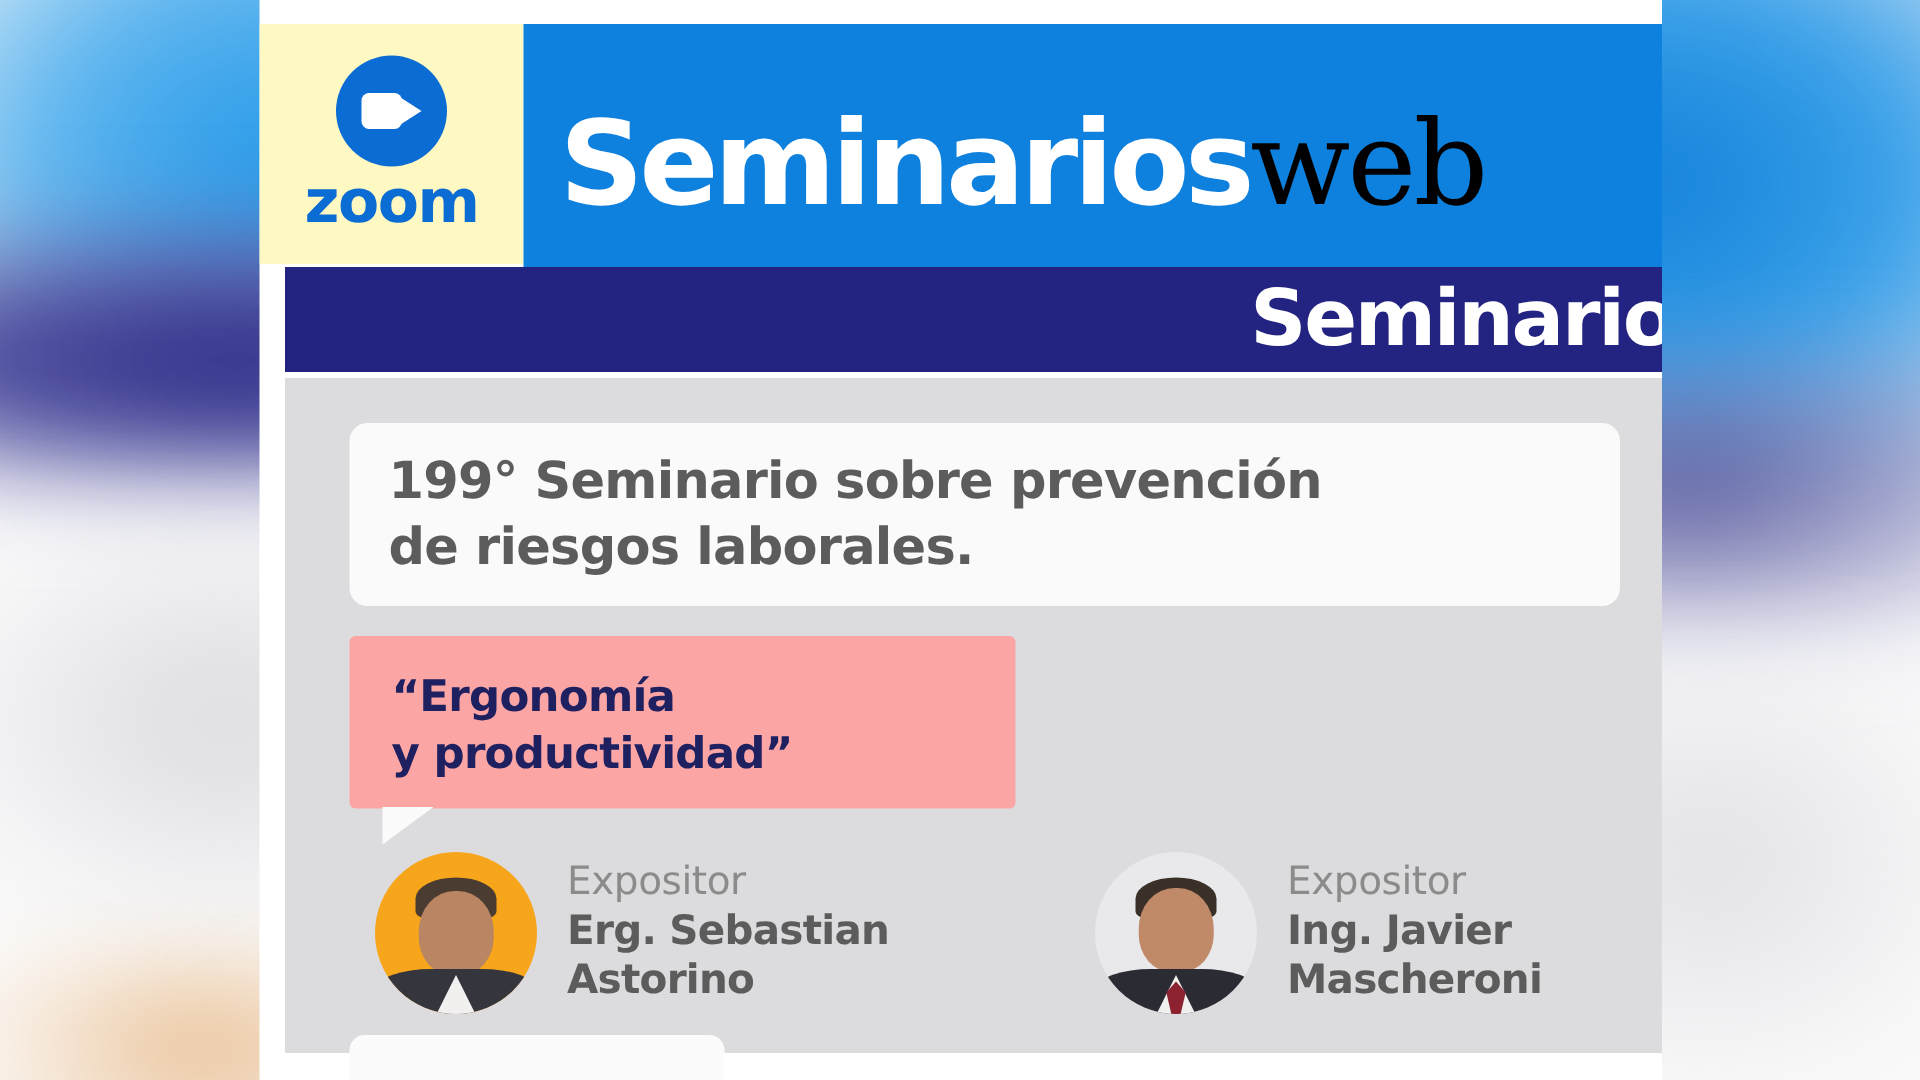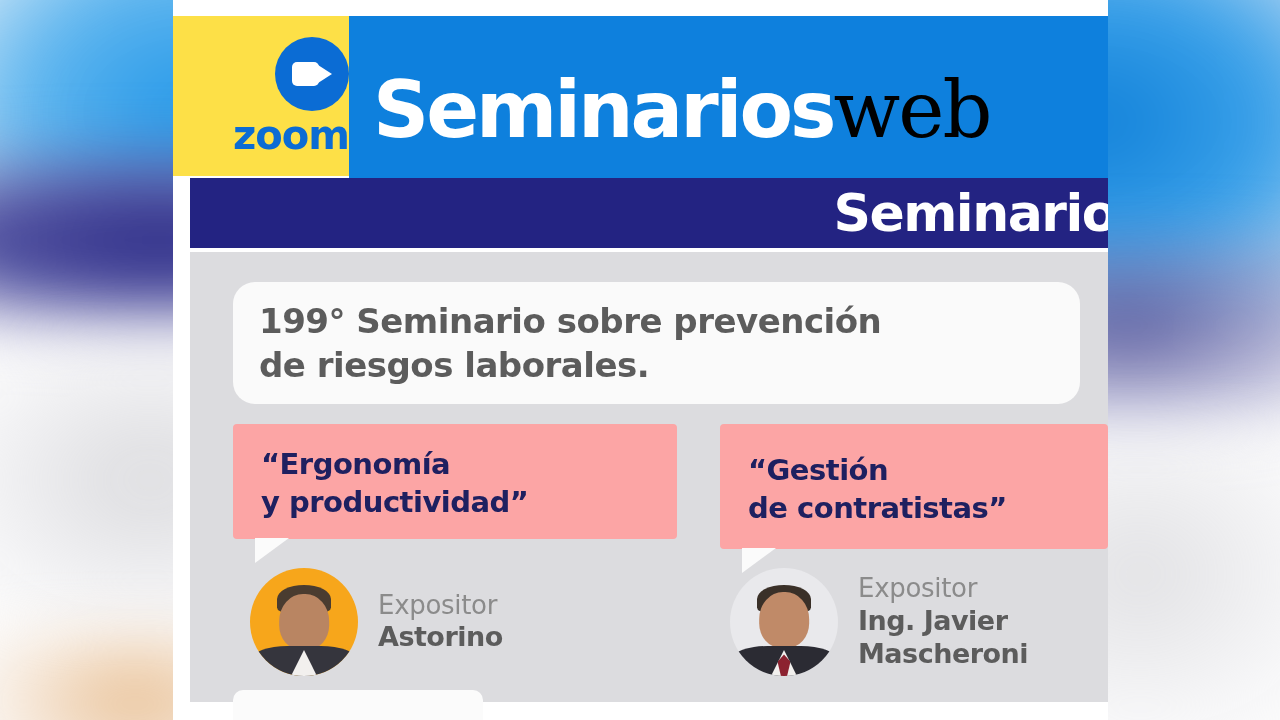--- a/index.html
+++ b/index.html
@@ -114,24 +114,24 @@
     width: 935px;
     height: 248px;
   }
 
   .logo-box {
     position: absolute;
     left: 0px;
     top: 16px;
     width: 176px;
     height: 160px;
-    background: #fde047;
+    background: #fef9c3;
     display: flex;
     flex-direction: column;
-    align-items: flex-end;
+    align-items: center;
     justify-content: center;
   }
   .logo-circle {
     width: 74px;
     height: 74px;
     border-radius: 50%;
     background: #0b6cd4;
     display: flex;
     align-items: center;
     justify-content: center;
@@ -233,21 +233,21 @@
     background: #dcdcdf;
   }
 
   .title-card {
     position: absolute;
     left: 43px;
     top: 30px;
     width: 847px;
     height: 122px;
     background: #fafafa;
-    border-radius: 22px;
+    border-radius: 12px;
     box-sizing: border-box;
     padding: 18px 26px 0 26px;
   }
   .title-card .line {
     font-family: "DejaVu Sans", sans-serif;
     font-weight: bold;
     font-size: 34px;
     color: #5c5c5c;
     letter-spacing: -0.5px;
     line-height: 1.28;
@@ -448,36 +448,33 @@
       <div class="title-card">
         <div class="line">199° Seminario sobre prevención</div>
         <div class="line">de riesgos laborales.</div>
       </div>
 
       <div class="bubble bubble-left">
         <div class="btext">“Ergonomía</div>
         <div class="btext">y productividad”</div>
       </div>
 
-      <div class="bubble bubble-right">
-        <div class="btext">“Gestión</div>
-        <div class="btext">de contratistas”</div>
-      </div>
 
       <div class="presenter presenter-left">
         <div class="avatar avatar-orange">
           <div class="face face-left">
             <div class="hair"></div>
             <div class="head"></div>
             <div class="torso"></div>
             <div class="shirt"></div>
           </div>
         </div>
         <div class="pinfo">
           <div class="role">Expositor</div>
+          <div class="pname">Erg. Sebastian</div>
           <div class="pname">Astorino</div>
         </div>
       </div>
 
       <div class="presenter presenter-right">
         <div class="avatar avatar-gray">
           <div class="face">
             <div class="hair"></div>
             <div class="head"></div>
             <div class="torso"></div>

